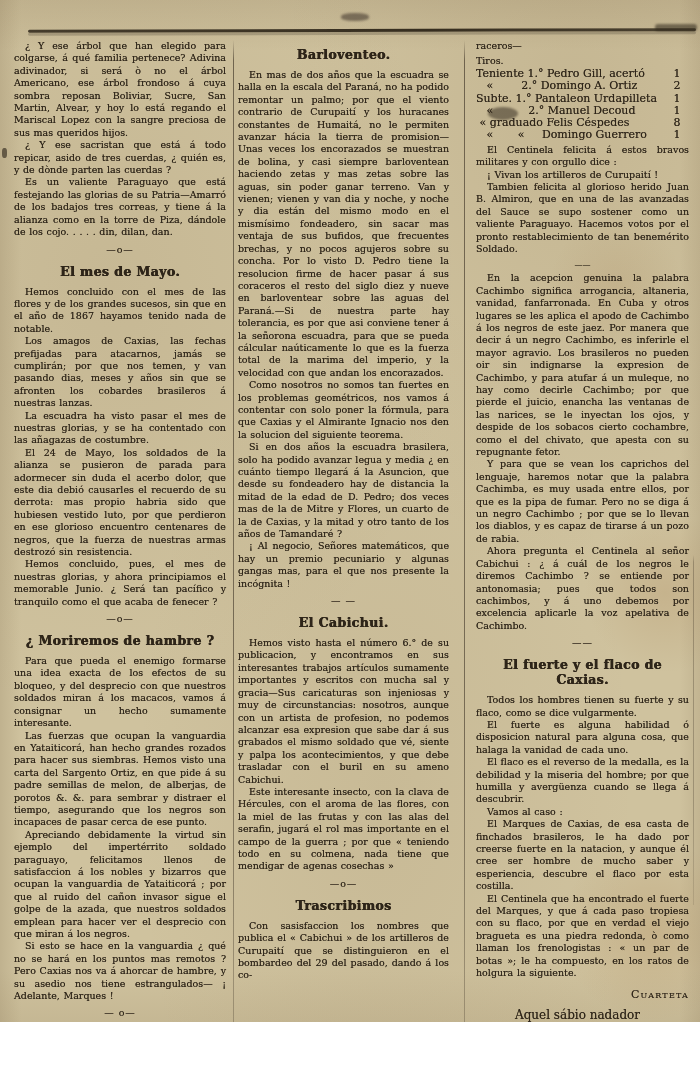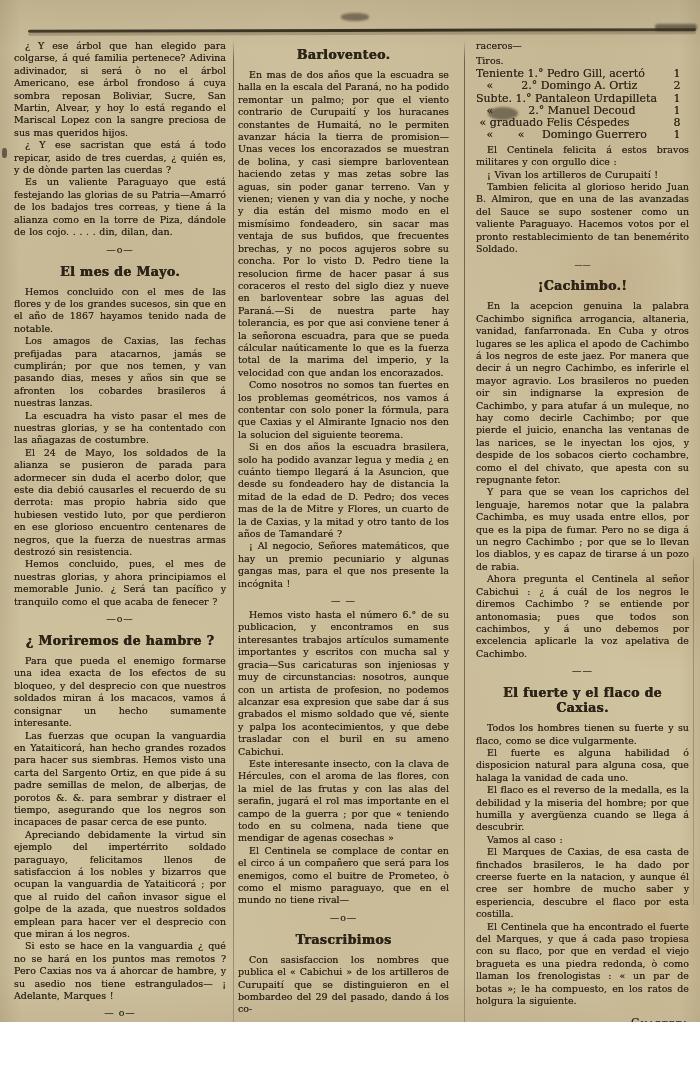--- a/index.html
+++ b/index.html
@@ -94,23 +94,23 @@
       <p class="para">Si esto se hace en la vanguardia ¿ qué no se hará en los puntos mas remotos ? Pero Caxias nos va á ahorcar de hambre, y su asedio nos tiene estrangulados— ¡ Adelante, Marques !</p>
       <div class="divider">— o—</div>
     </div>
   <div class="col col-2">
       <div class="heading">Barloventeo.</div>
       <p class="para">En mas de dos años que la escuadra se halla en la escala del Paraná, no ha podido remontar un palmo; por que el viento contrario de Curupaití y los huracanes constantes de Humaitá, no le permiten avanzar hácia la tierra de promision—Unas veces los encorazados se muestran de bolina, y casi siempre barloventean haciendo zetas y mas zetas sobre las aguas, sin poder ganar terreno.  Van y vienen; vienen y van dia y noche, y noche y dia están del mismo modo en el mismísimo fondeadero, sin sacar mas ventaja de sus bufidos, que frecuentes brechas, y no pocos agujeros sobre su concha.  Por lo visto D. Pedro tiene la resolucion firme de hacer pasar á sus coraceros el resto del siglo diez y nueve en barloventear sobre las aguas del Paraná.—Si de nuestra parte hay tolerancia, es por que asi conviene tener á la señorona escuadra, para que se pueda cálcular naúticamente lo que es la fuerza total de la marima del imperio, y la velocidad con que andan los encorazados.</p>
       <p class="para">Como nosotros no somos tan fuertes en los problemas geométricos, nos vamos á contentar con solo poner la fórmula, para que Caxias y el Almirante Ignacio nos den la solucion del siguiente teorema.</p>
       <p class="para">Si en dos años la escuadra brasilera, solo ha podido avanzar legua y media ¿ en cuánto tiempo llegará á la Asuncion, que desde su fondeadero hay de distancia la mitad de la edad de D. Pedro; dos veces mas de la de Mitre y Flores, un cuarto de la de Caxias, y la mitad y otro tanto de los años de Tamandaré ?</p>
       <p class="para">¡ Al negocio, Señores matemáticos, que hay un premio pecuniario y algunas gangas mas, para el que nos presente la incógnita !</p>
       <div class="divider">— —</div>
+      <div class="heading">El Cabichui.</div>
       <p class="para">Hemos visto hasta el número 6.° de su publicacion, y encontramos en sus interesantes trabajos artículos sumamente importantes y escritos con mucha sal y gracia—Sus caricaturas son injeniosas y muy de circunstancias: nosotros, aunque con un artista de profesion, no podemos alcanzar esa expresion que sabe dar á sus grabados el mismo soldado que vé, siente y palpa los acontecimientos, y que debe trasladar con el buril en su ameno Cabichui.</p>
       <p class="para">Este interesante insecto, con la clava de Hércules, con el aroma de las flores, con la miel de las frutas y con las alas del serafin, jugará el rol mas importante en el campo de la guerra ;  por que « teniendo todo en su colmena, nada tiene que mendigar de agenas cosechas »</p>
-      <p class="para">El Centinela se complace de contar en el circo á un compañero que será para los enemigos, como el buitre de Prometeo, ò como el mismo paraguayo, que en el mundo no tiene rival—</p>
       <div class="divider">—o—</div>
       <div class="heading">Trascribimos</div>
       <p class="para">Con sasisfaccion los nombres que publica el « Cabichui » de los artilleros de Curupaití que se distinguieron en el bombardeo del 29 del pasado, dando á los co-</p>
     </div>
   <div class="col col-3">
       <p class="para no-indent">raceros—</p>
       <div class="tiros">
         <div class="tiros-header">Tiros.</div>
         <div class="tiros-row">
           <span class="tiros-label">Teniente 1.° Pedro Gill, acertó</span>
@@ -134,21 +134,20 @@
         </div>
         <div class="tiros-row">
           <span class="tiros-label">   «       «     Domingo Guerrero</span>
           <span class="tiros-value">1</span>
         </div>
       </div>
       <p class="para">El Centinela felicita á estos bravos militares y con orgullo dice :</p>
       <p class="para">¡ Vivan los artilleros de Curupaití !</p>
       <p class="para">Tambien felicita al glorioso herido Juan B. Almiron, que en una de las avanzadas del Sauce se supo sostener como un valiente Paraguayo.   Hacemos votos por el pronto restablecimiento de tan benemérito Soldado.</p>
       <div class="divider smudge">——</div>
-      <div class="heading">¡Cachimbo.!</div>
       <p class="para">En la acepcion genuina la palabra Cachimbo significa arrogancia, altaneria, vanidad, fanfarronada.   En Cuba y otros lugares se les aplica el apodo de Cachimbo á los negros de este jaez.   Por manera que decir á un negro Cachimbo, es inferirle el mayor agravio.   Los brasileros no pueden oir sin indignarse la expresion de Cachimbo, y para atufar á un muleque, no hay como decirle Cachimbo; por que pierde el juicio, enancha las ventanas de las narices, se le inyectan los ojos, y despide de los sobacos cierto cochambre, como el del chivato, que apesta con su repugnante fetor.</p>
       <p class="para">Y para que se vean los caprichos del lenguaje, haremos notar que la palabra Cachimba, es muy usada entre ellos, por que es la pipa de fumar.   Pero no se diga á un negro Cachimbo ; por que se lo llevan los diablos, y es capaz de tirarse á un pozo de rabia.</p>
       <p class="para">Ahora pregunta el Centinela al señor Cabichui : ¿ á cuál de los negros le diremos Cachimbo ? se entiende por antonomasia; pues que todos son cachimbos, y á uno debemos por excelencia aplicarle la voz apelativa de Cachimbo.</p>
       <div class="divider">——</div>
       <div class="heading">El fuerte y el flaco de Caxias.</div>
       <p class="para">Todos los hombres tienen su fuerte y su flaco, como se dice vulgarmente.</p>
       <p class="para">El fuerte es alguna habilidad ó disposicion natural para alguna cosa, que halaga la vanidad de cada uno.</p>
       <p class="para">El flaco es el reverso de la medalla, es la debilidad y la miseria del hombre; por que humilla y avergüenza cuando se llega á descubrir.</p>
       <p class="para">Vamos al caso :</p>
       <p class="para">El Marques de Caxias, de esa casta de finchados brasileros, le ha dado por creerse fuerte en la natacion, y aunque él cree ser hombre de mucho saber y esperiencia, descubre el flaco por esta costilla.</p>

